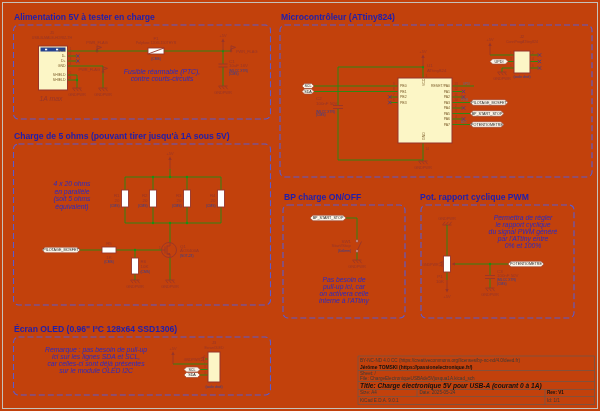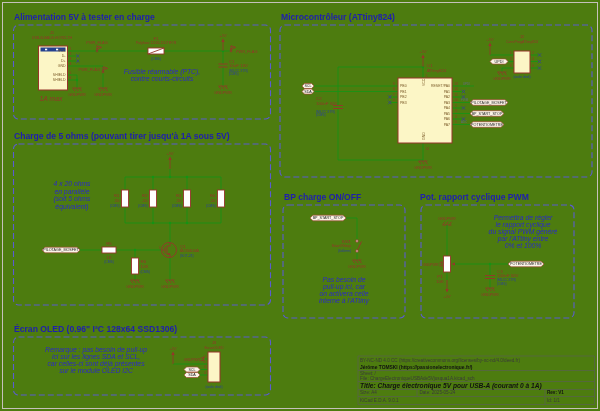--- a/index.html
+++ b/index.html
@@ -1,16 +1,16 @@
 <!DOCTYPE html>
 <html><head>
 <meta charset="utf-8">
 <style>
   html,body{margin:0;padding:0;background:#e8e8e8;}
-  #sheet{position:relative;width:600px;height:411px;background:#4d7c0f;overflow:hidden;
+  #sheet{position:relative;width:600px;height:411px;background:#c2410c;overflow:hidden;
          font-family:"Liberation Sans",sans-serif;}
   svg{position:absolute;left:0;top:0;display:block;}
   svg text{font-family:"Liberation Sans",sans-serif;}
   
   .w{stroke:#159415;stroke-width:0.85;fill:none;}
   .dot{fill:#159415;stroke:none;}
   .cmp{stroke:#96352a;stroke-width:0.9;fill:none;}
   .cmpw{stroke:#96352a;stroke-width:0.9;fill:#ffffff;}
   .body{fill:#fcf6c6;stroke:#96352a;stroke-width:1;}
   .pwr{stroke:#96352a;stroke-width:0.8;fill:none;}

